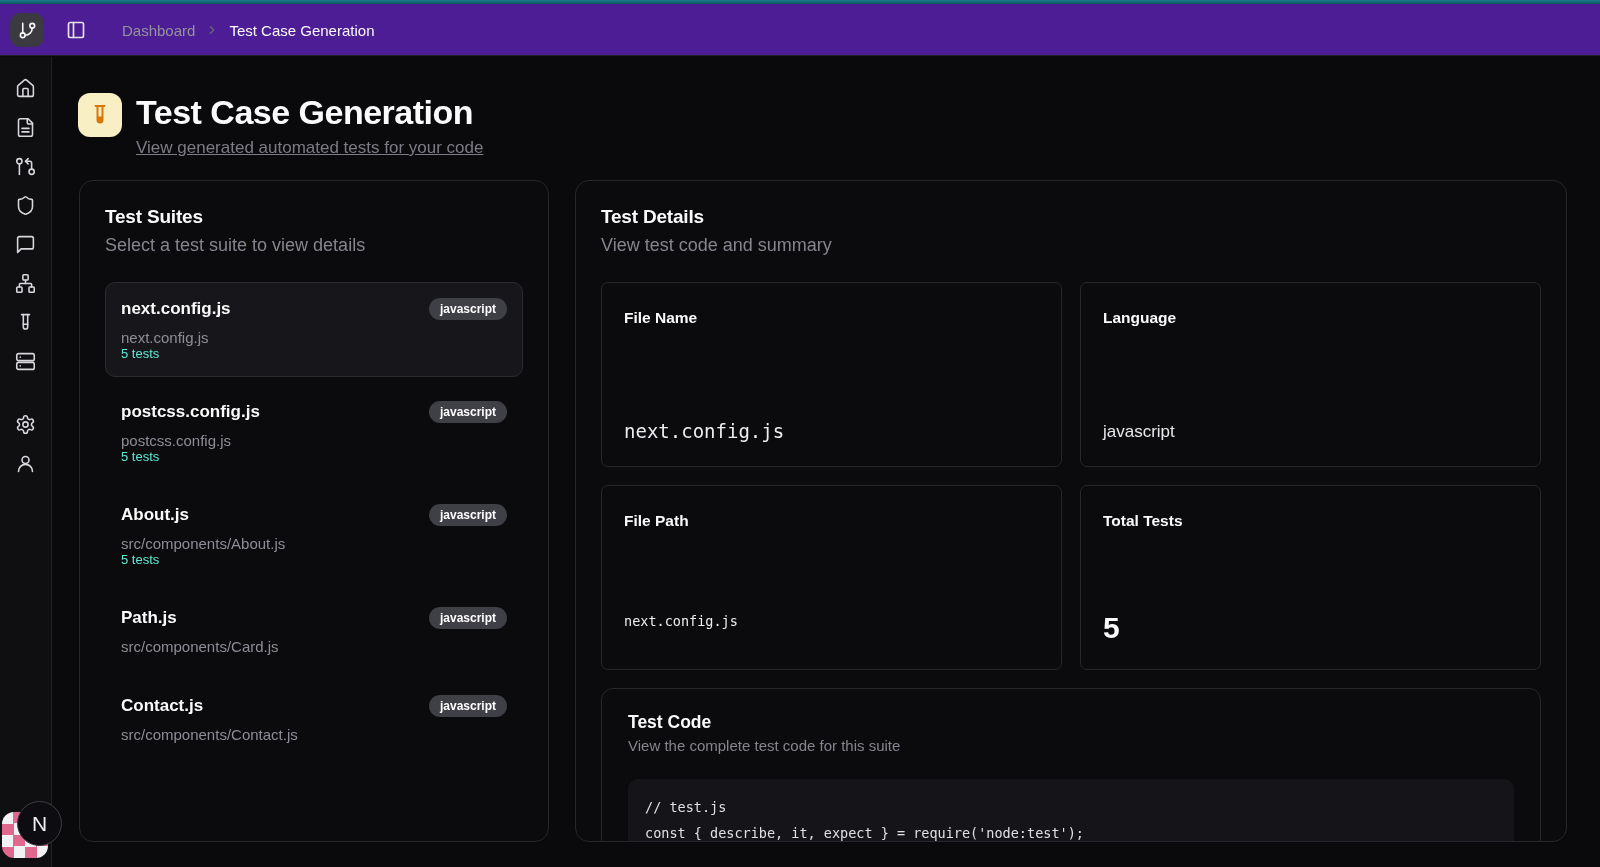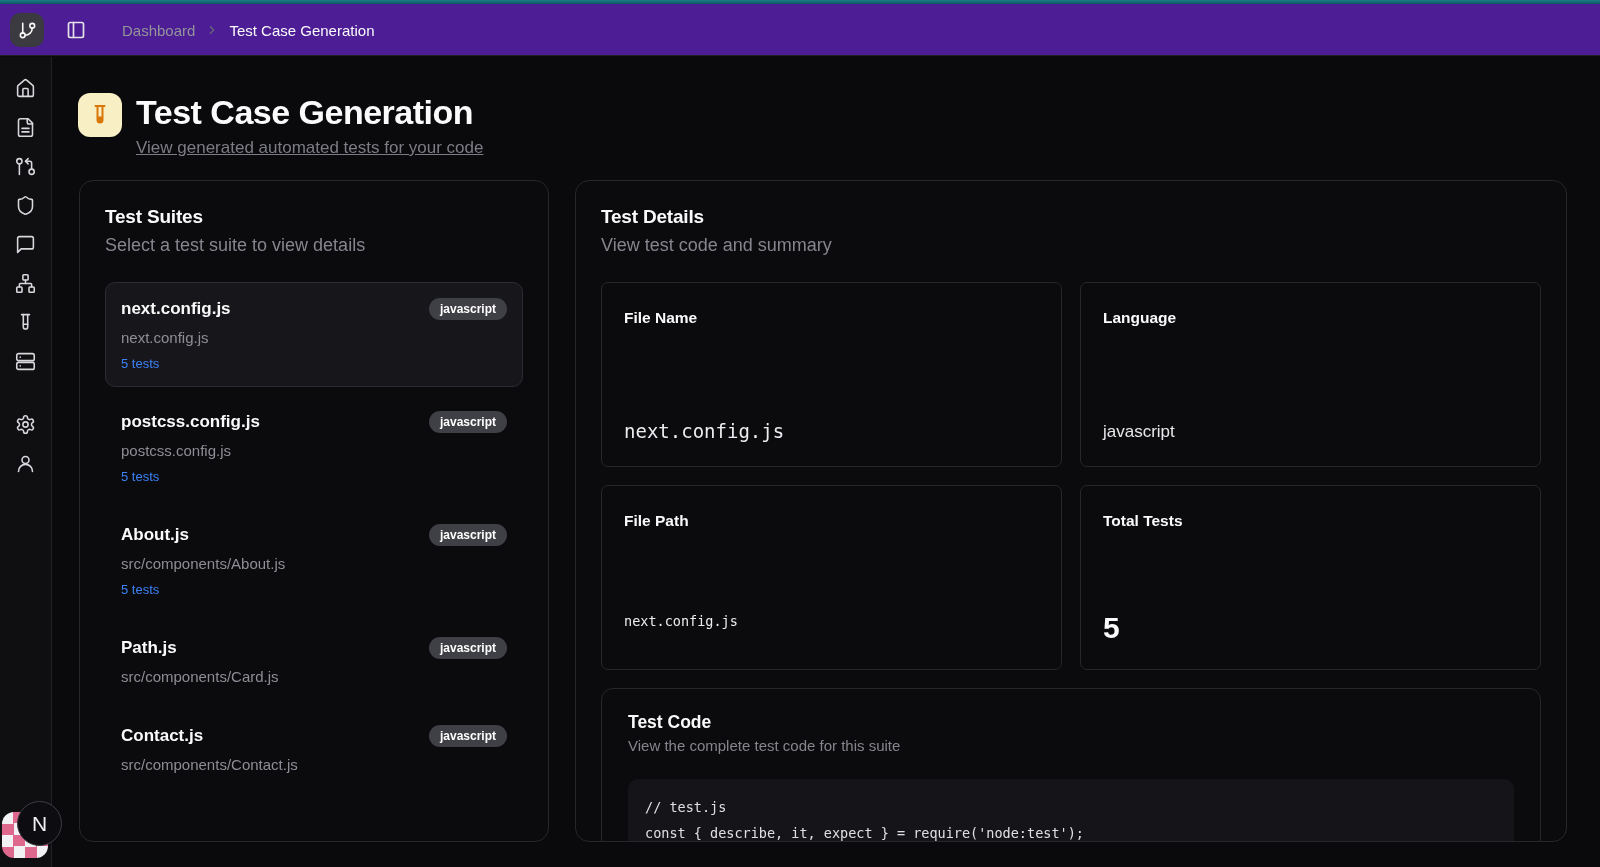--- a/index.html
+++ b/index.html
@@ -64,21 +64,21 @@
   .details-panel { flex:1; }
 
   
   .suite-list { margin-top:26px; display:flex; flex-direction:column; gap:8px; }
   .suite-item { padding:15px 15px; border-radius:10px; border:1px solid transparent; cursor:pointer; }
   .suite-item.selected { background:#17171b; border-color:#2b2b31; }
   .si-head { display:flex; align-items:center; justify-content:space-between; }
   .si-name { font-size:17px; font-weight:700; color:#fafafa; }
   .si-badge { font-size:12px; font-weight:600; color:#ffffff; background:#3f3f46; border-radius:999px; padding:4px 11px; line-height:14px; }
   .si-path { margin-top:9px; font-size:15px; color:#8d8d95; }
-  .si-tests { margin-top:10px; font-size:13px; color:#3b82f6; }
+  .si-tests { margin-top:0; font-size:13px; color:#5eead4; }
   .si-tests:empty { display:none; }
 
   
   .cards-grid { margin-top:26px; display:grid; grid-template-columns:1fr 1fr; gap:18px; }
   .info-card {
     border:1px solid #26262c; border-radius:7px; height:185px;
     padding:26px 26px 24px 22px; display:flex; flex-direction:column; justify-content:space-between;
   }
   .ic-label { font-size:15.5px; font-weight:700; color:#fafafa; }
   .v-mono-lg { font-family:"DejaVu Sans Mono","Liberation Mono",monospace; font-size:19px; color:#ededf1; }

